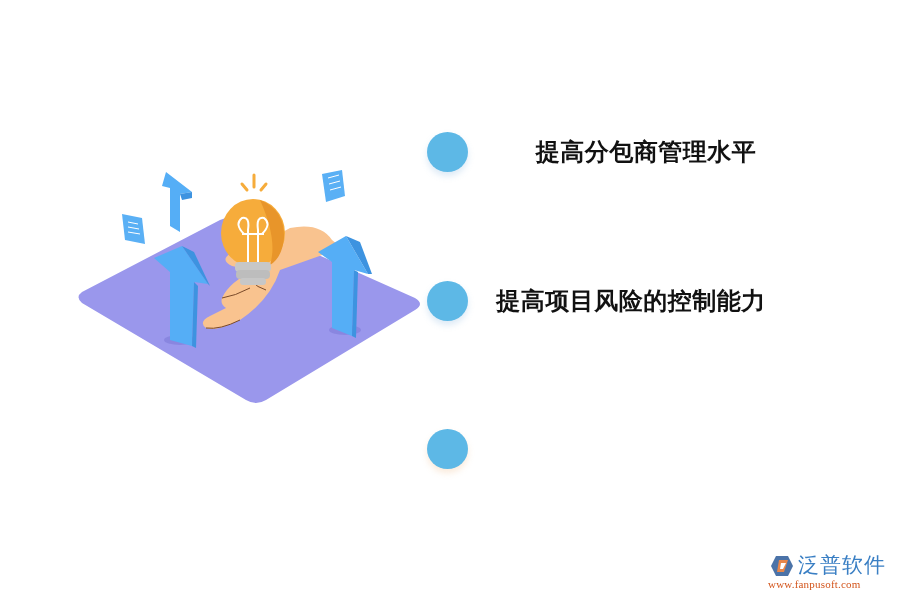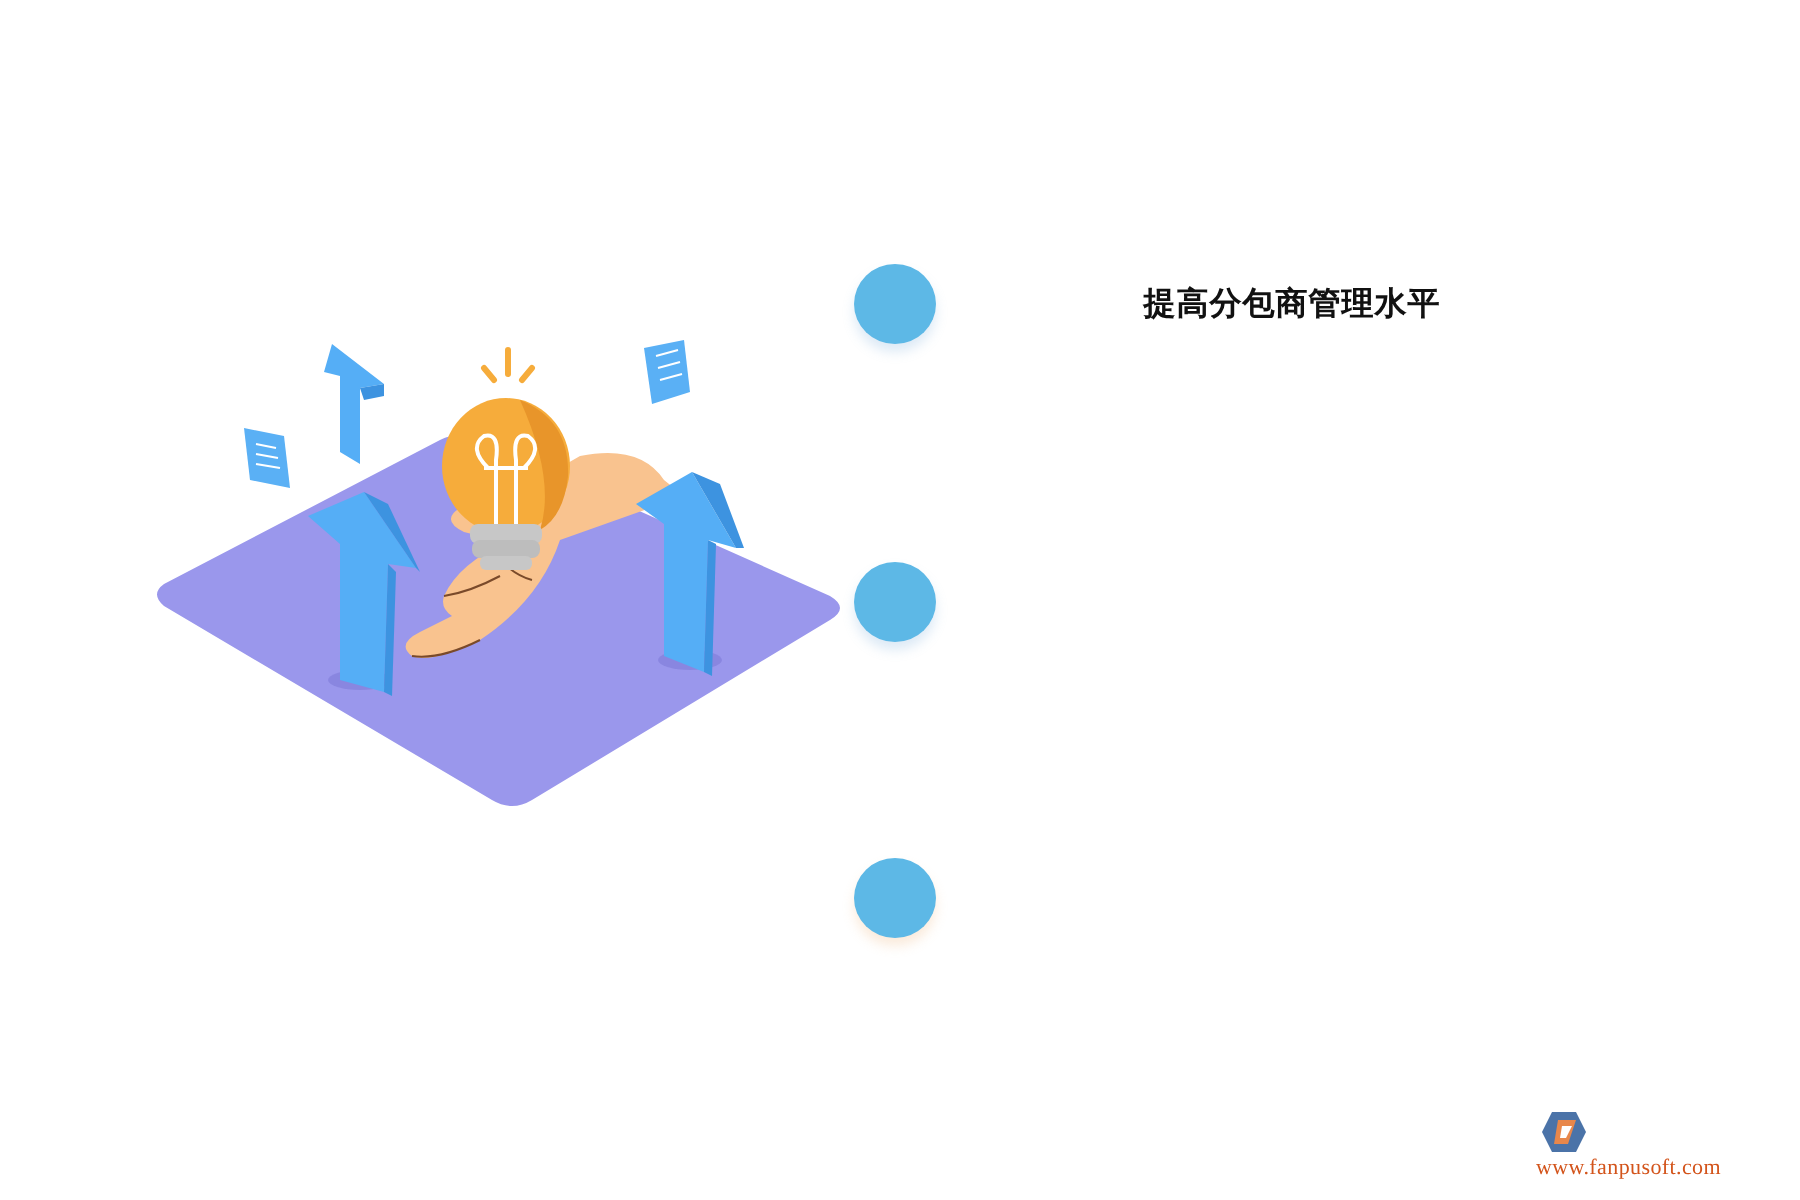--- a/index.html
+++ b/index.html
@@ -10,21 +10,21 @@
     .illustration svg { width: 360px; height: 250px; display: block; }
 
     .item { position: absolute; left: 426px; width: 360px; height: 44px; }
     .item .dot {
       position: absolute; left: 1px; top: 1px; width: 41px; height: 40px; border-radius: 50%;
       background: #5db8e6;
       box-shadow: 0 4px 6px rgba(120, 170, 220, 0.25);
     }
     .item .label {
       position: absolute; top: 9px; left: 60px; right: 0;
-      text-align: center; font-size: 16px; font-weight: bold; color: #111111;
+      text-align: center; font-size: 24px; font-weight: bold; color: #111111;
       letter-spacing: 0.5px; line-height: 24px;
     }
     .item-1 { top: 131px; }
     .item-1 .label { left: 100px; right: 20px; }
     .item-2 { top: 280px; }
     .item-2 .label { left: 70px; right: 20px; }
     .item-3 { top: 428px; }
     .item-3 .dot { box-shadow: 0 4px 6px rgba(240, 190, 140, 0.3); }
     .item-3 .label { left: 100px; right: 60px; }
 
@@ -103,26 +103,28 @@
   </svg>
 </div>
 
 <div class="item item-1">
   <div class="dot"></div>
   <div class="label">提高分包商管理水平</div>
 </div>
 
 <div class="item item-2">
   <div class="dot"></div>
+  <div class="label">提高项目风险的控制能力</div>
 </div>
 
 <div class="item item-3">
   <div class="dot"></div>
 </div>
 
 <div class="brand">
   <svg class="mark" viewBox="0 0 24 24">
     <path d="M6 2 L18 2 L23 12 L18 22 L6 22 L1 12 Z" fill="#4b73a8"></path>
     <path d="M9 6 L18 6 L14 18 L7 18 Z" fill="#e8874b"></path>
     <path d="M11 9 L16 9 L13 15 L10 15 Z" fill="#ffffff"></path>
   </svg>
+  <div class="name">泛普软件</div>
   <div class="url">www.fanpusoft.com</div>
 </div>
 
 </body></html>

